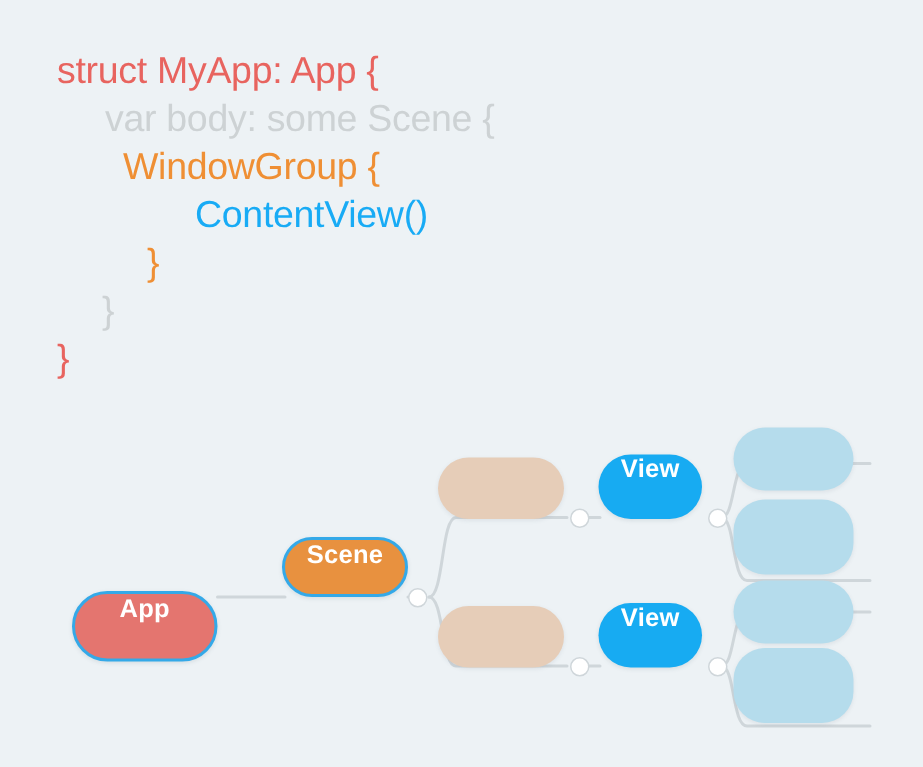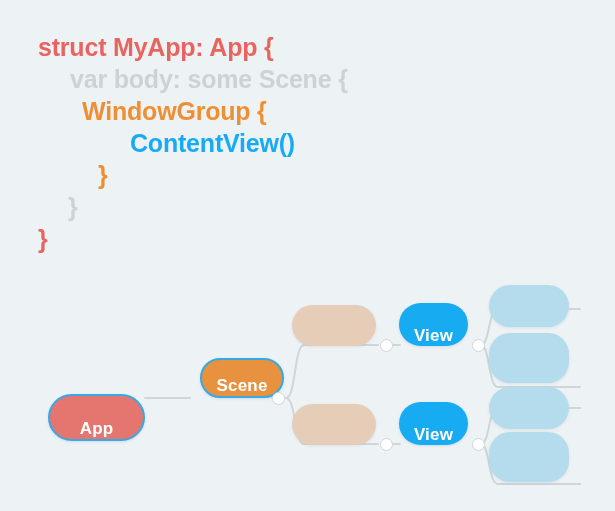--- a/index.html
+++ b/index.html
@@ -21,21 +21,21 @@
     position: absolute;
     left: 0;
     top: 0;
     width: 615px;
     height: 262px;
   }
   .code-line {
     position: absolute;
     white-space: pre;
     font-family: "Liberation Sans", sans-serif;
-    font-weight: bold;
+    font-weight: normal;
     font-size: 25px;
     letter-spacing: -0.2px;
     line-height: 1;
   }
   .c-red    { color: #e8645f; }
   .c-gray   { color: #cdd2d4; }
   .c-orange { color: #ef8f34; }
   .c-blue   { color: #18abf5; }
 
   .ln1 { left: 38px;  top: 35px;  }
@@ -59,21 +59,21 @@
     left: 0;
     top: 0;
     width: 615px;
     height: 249px;
   }
 
   .node {
     position: absolute;
     box-sizing: border-box;
     display: flex;
-    align-items: flex-end;
+    align-items: flex-start;
     justify-content: center;
     color: #ffffff;
     font-weight: bold;
     font-size: 17px;
     letter-spacing: 0.2px;
     box-shadow: 0 1px 3px rgba(90,110,125,0.16);
   }
 
   .node-app {
     background: #e4756f;
@@ -143,21 +143,21 @@
 
       <path d="M481 182 C 490 182, 488 146, 498 146 L 580 146"></path>
       <path d="M481 182 C 490 182, 488 222, 498 222 L 580 222"></path>
     </g>
   </svg>
 
   <div class="node node-app" style="left:48px; top:96px; width:97px; height:47px;margin-top:36px;">
     <span>App</span>
   </div>
 
-  <div class="node node-scene" style="left:200px; top:96px; width:84px; height:40px;">
+  <div class="node node-scene" style="left:188px; top:96px; width:84px; height:40px;">
     <span>Scene</span>
   </div>
 
   <div class="hub" style="left:272px; top:130px;"></div>
 
   <div class="node node-blank-tan" style="left:292px; top:43px; width:84px; height:41px;">
     <span></span>
   </div>
   <div class="node node-blank-tan" style="left:292px; top:142px; width:84px; height:41px;">
     <span></span>

